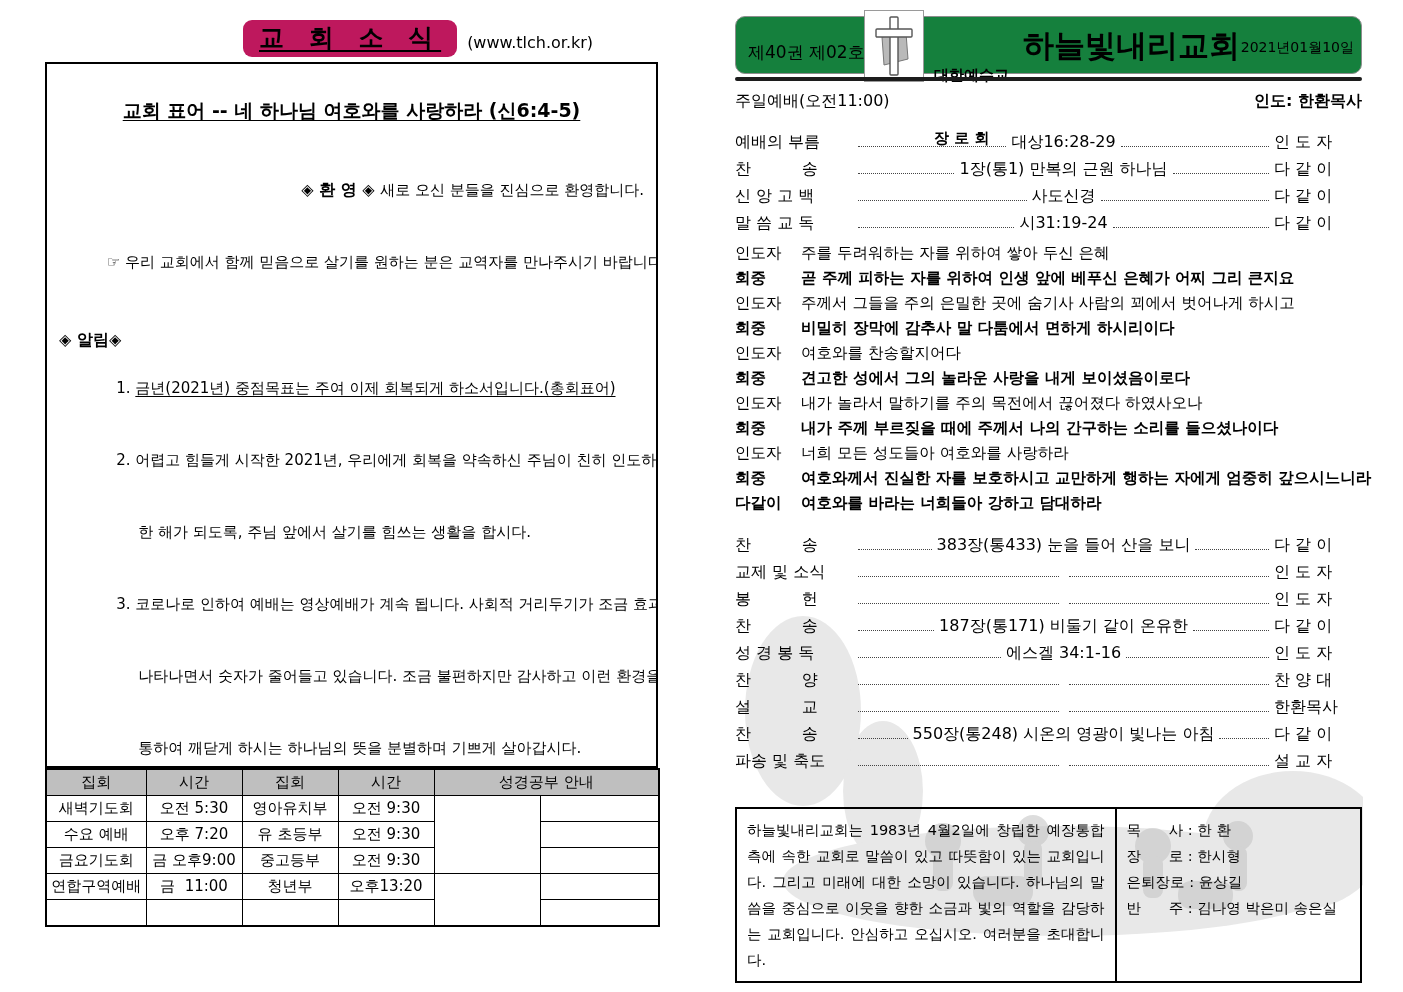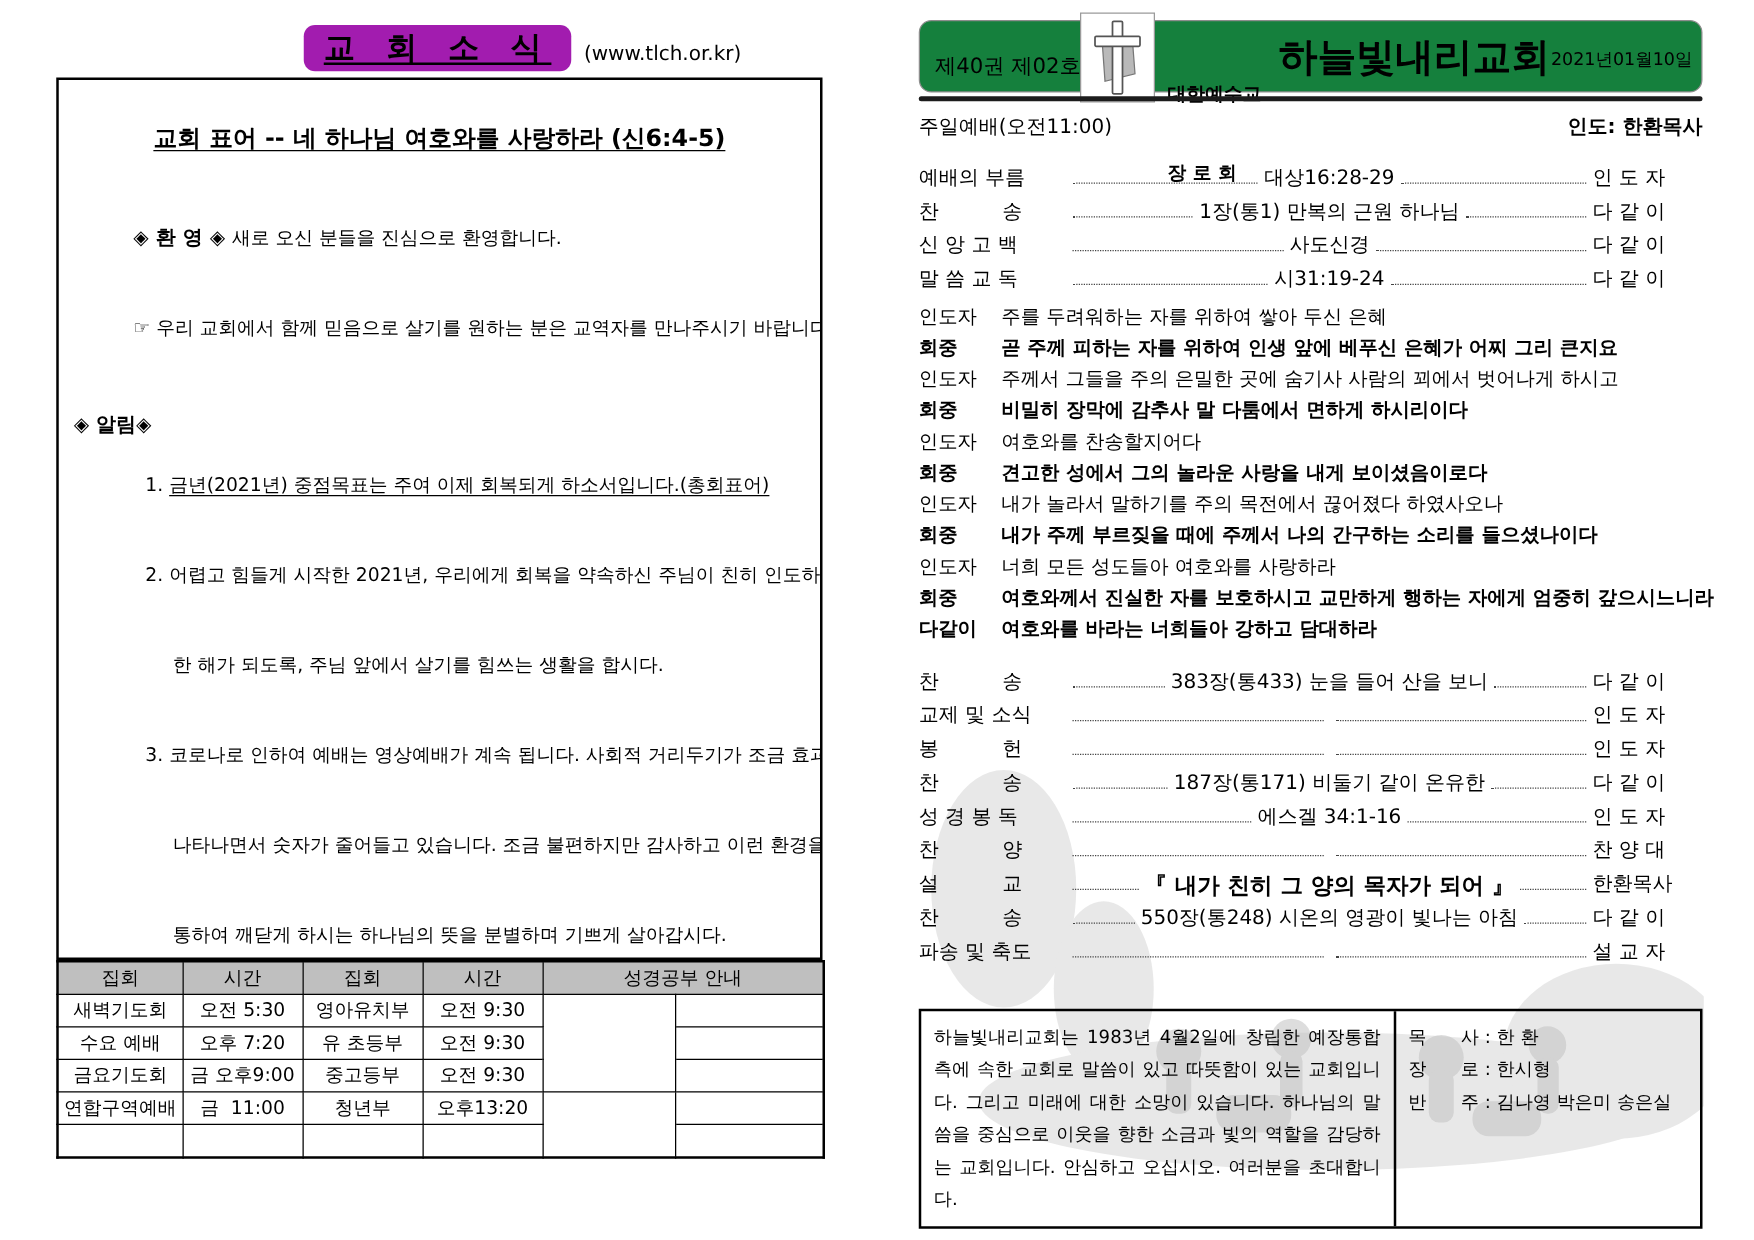--- a/index.html
+++ b/index.html
@@ -3,28 +3,28 @@
 <meta charset="utf-8">
 <style>
   html,body{margin:0;padding:0;}
   body{
     width:1403px;height:992px;background:#ffffff;color:#000;
     font-family:"DejaVu Sans",sans-serif;position:relative;overflow:hidden;
   }
   
   .page-left{position:absolute;left:45px;top:20px;width:613px;}
   .pl-header{display:flex;align-items:flex-end;gap:10px;margin-bottom:5px;margin-left:198px;}
-  .pl-title{background:#a21caf;border-radius:9px;padding:1px 16px 3px;font-size:25px;font-weight:bold;letter-spacing:8px;}
+  .pl-title{background:#be185d;border-radius:9px;padding:1px 16px 3px;font-size:25px;font-weight:bold;letter-spacing:8px;}
   .pl-title .t{text-decoration:underline;text-underline-offset:4px;}
   .pl-url{font-size:16px;padding-bottom:5px;white-space:pre;}
   .main-box{border:2px solid #000;height:706px;padding:10px 12px;box-sizing:border-box;overflow:hidden;}
   .motto{font-size:19px;font-weight:bold;text-align:center;margin-top:24px;}
   .motto .t{text-decoration:underline;text-underline-offset:3px;}
   .sec{font-size:15px;line-height:24px;}
-  .sec-welcome{margin-top:30px;}
+  .sec-welcome{margin-top:30px;text-align:right;}
   .sec-notice{margin-top:30px;}
   .sec-title{font-weight:bold;font-size:16px;line-height:24px;white-space:pre;}
   .line{white-space:pre;line-height:24px;}
   .line .p{white-space:pre;}
   .line.bp .p{font-weight:bold;font-size:16px;}
   .line.u .t{text-decoration:underline;text-underline-offset:3px;}
   .line.ind{padding-left:22px;}
   
   .sched{border-collapse:collapse;border:2px solid #000;width:613px;table-layout:fixed;margin-top:0;}
   .sched th,.sched td{border:1px solid #000;height:25px;font-size:15px;text-align:center;padding:0;font-weight:normal;white-space:pre;}
@@ -366,21 +366,20 @@
         <span class="o-label">찬          양</span>
         <span class="o-dots"></span>
 
         <span class="o-dots"></span>
         <span class="o-right">찬 양 대</span>
       </div>
 
       <div class="orow sermon">
         <span class="o-label">설          교</span>
         <span class="o-dots"></span>
-        <span class="o-center">『 내가 친히 그 양의 목자가 되어 』</span>
         <span class="o-dots"></span>
         <span class="o-right">한환목사</span>
       </div>
 
       <div class="orow">
         <span class="o-label">찬          송</span>
         <span class="o-dots"></span>
         <span class="o-center">550장(통248) 시온의 영광이 빛나는 아침</span>
         <span class="o-dots"></span>
         <span class="o-right">다 같 이</span>
@@ -396,20 +395,21 @@
     </div>
 
   <div class="ibox">
     <div class="ibox-left"> 하늘빛내리교회는 1983년 4월2일에 창립한 예장통합 측에 속한 교회로 말씀이 있고 따뜻함이 있는 교회입니다. 그리고 미래에 대한 소망이 있습니다. 하나님의 말씀을 중심으로 이웃을 향한 소금과 빛의 역할을 감당하는 교회입니다. 안심하고 오십시오.  여러분을 초대합니다.</div>
     <div class="ibox-right">
 
         <div class="staff-line">목      사 : 한 환</div>
 
         <div class="staff-line">장      로 : 한시형</div>
 
+        <div class="staff-line">은퇴장로 : 윤상길</div>
 
 
         <div class="staff-line">반      주 : 김나영 박은미 송은실</div>
       </div>
   </div>
 
   <div class="footer">01430   서울시 도봉구 해등로 229(한양2차아파트,한양상가 3층) ☎996-8291(교회,FAX)</div>
 </div>
 
 </body></html>

